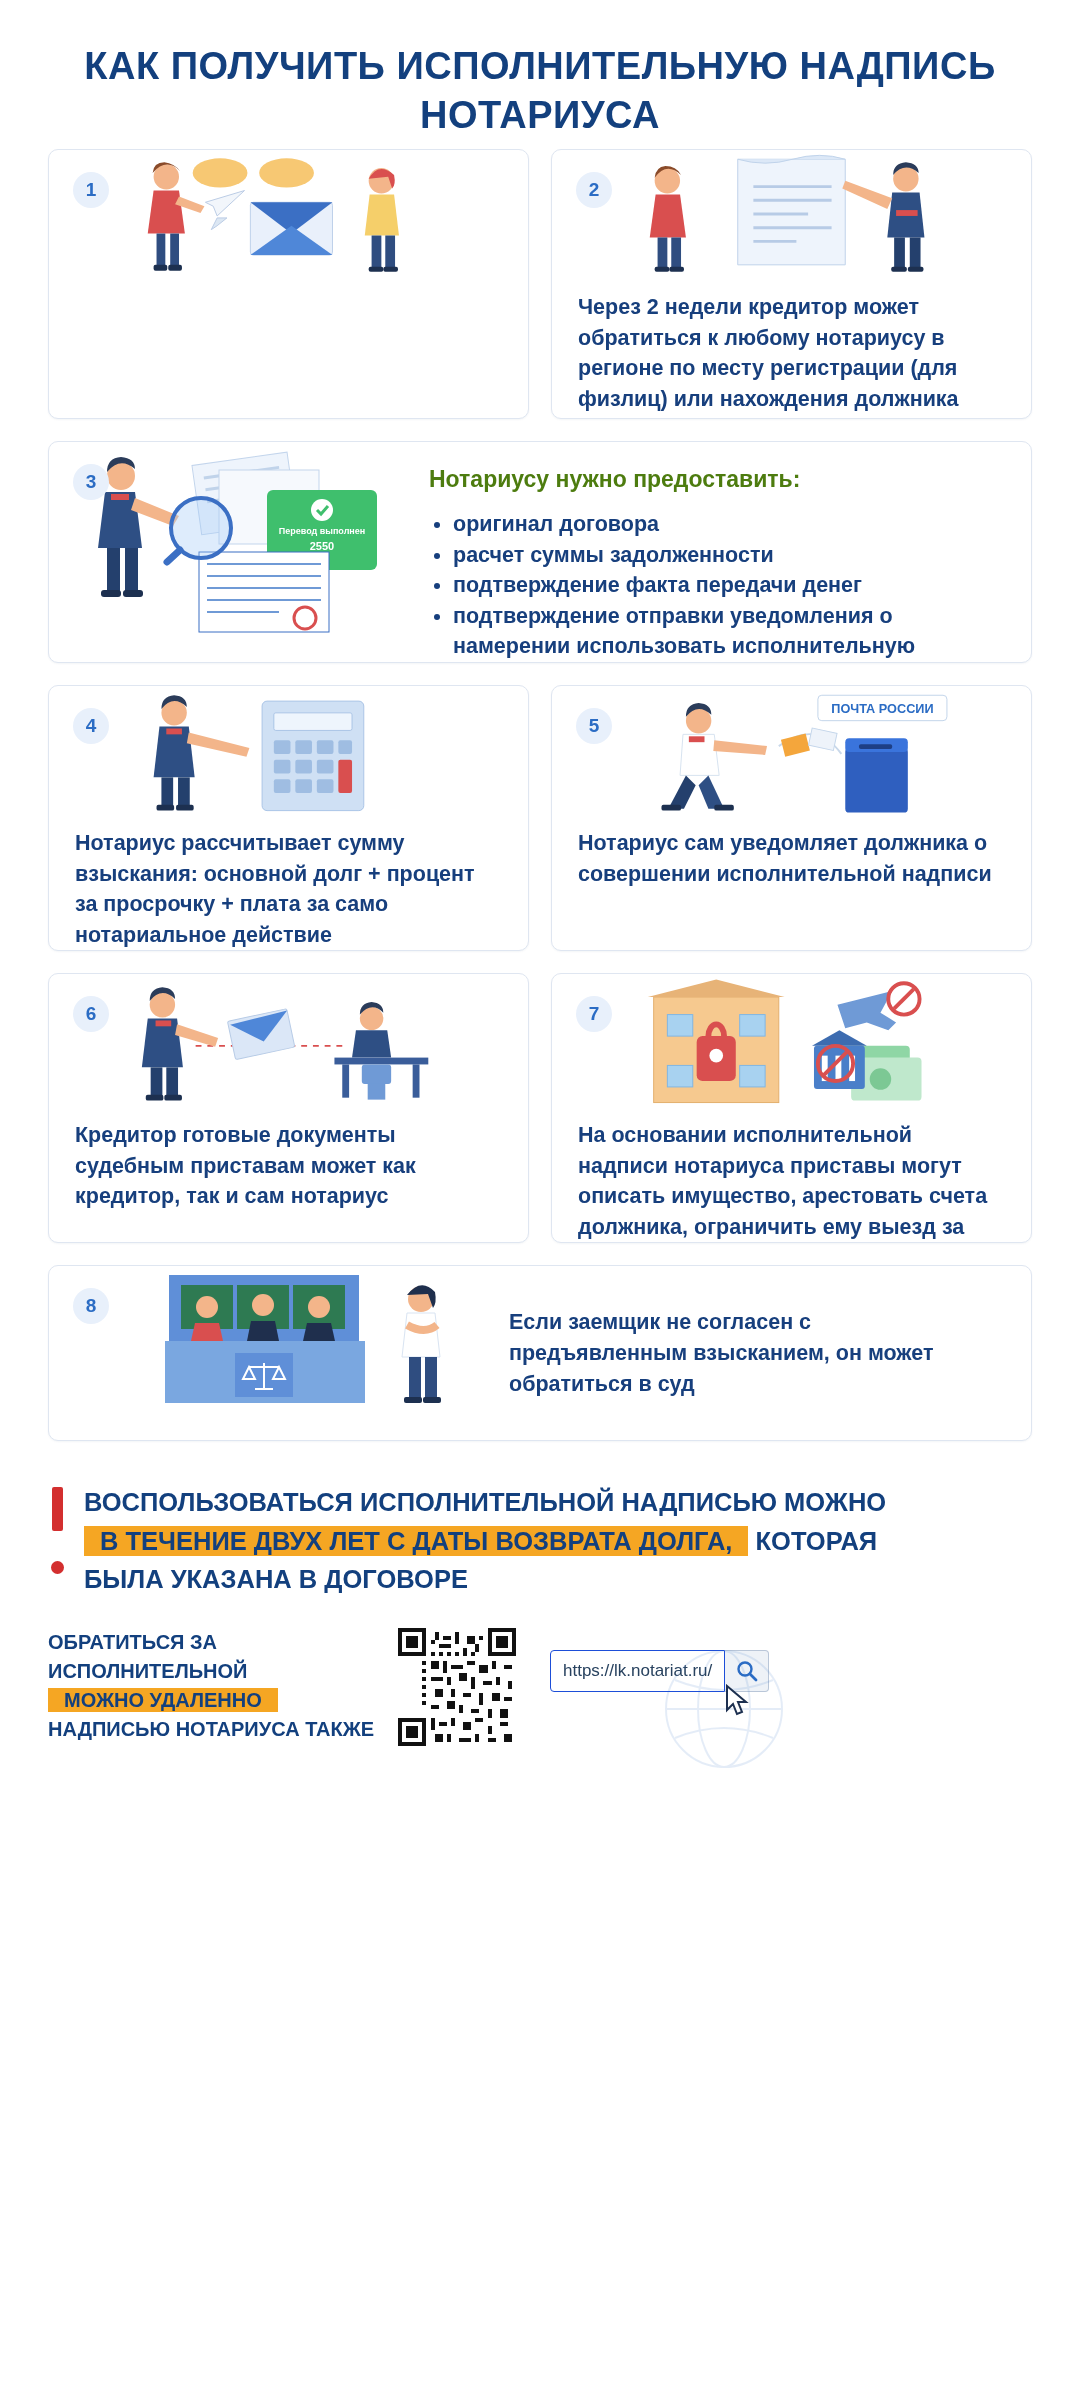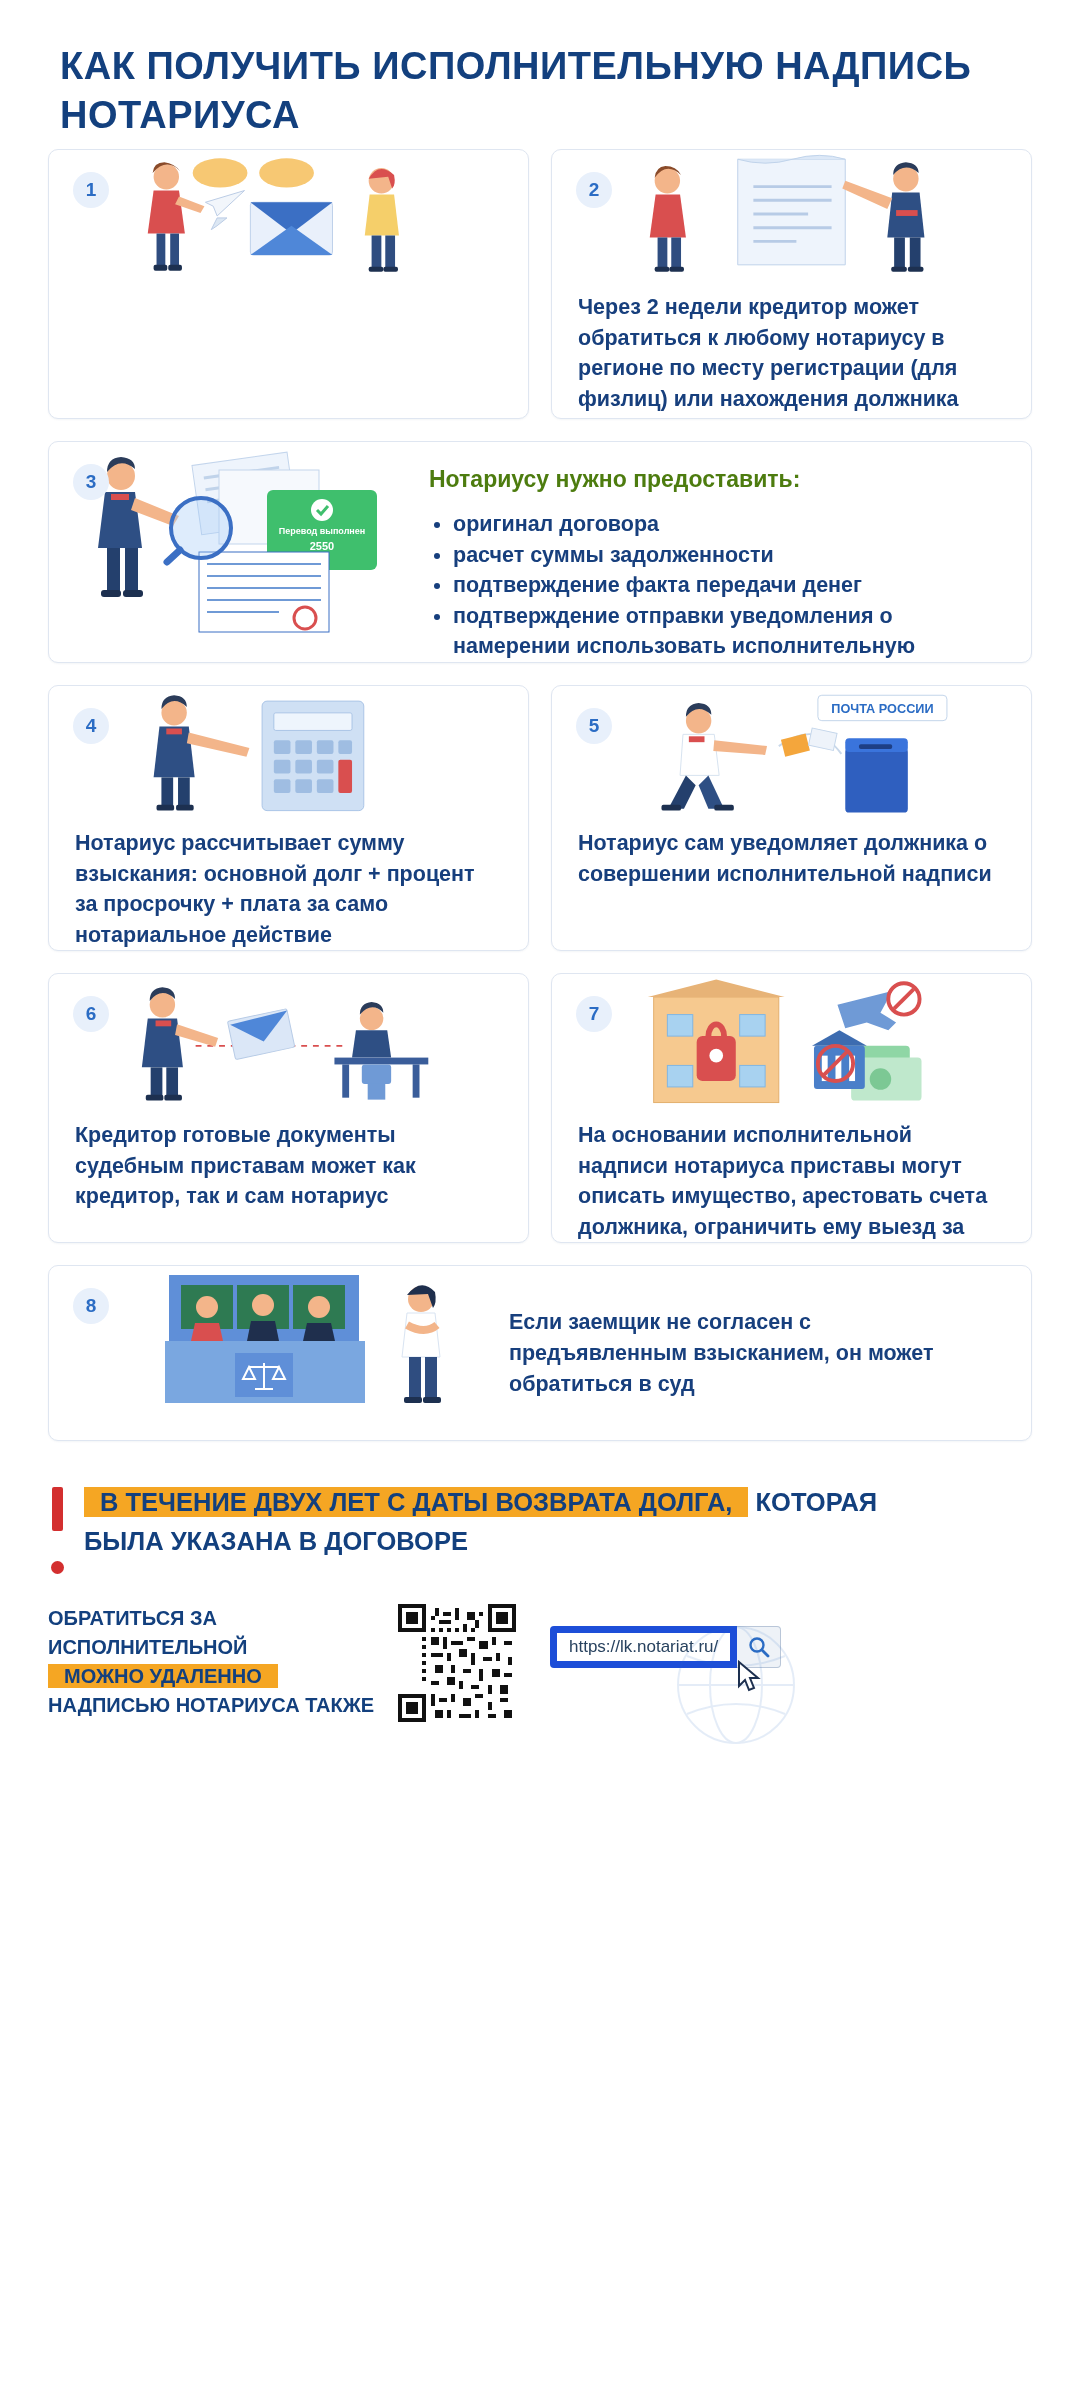--- a/index.html
+++ b/index.html
@@ -8,20 +8,21 @@
     width:1080px; height:2387px;
     background:#ffffff;
     font-family:"Liberation Sans", sans-serif;
     color:#1a3a6b;
     position:relative;
     overflow:hidden;
   }
 
   
   .title {
+    text-align:center;
     font-size:38px;
     font-weight:bold;
     letter-spacing:0.5px;
     color:#13407e;
     line-height:1.28;
     padding:42px 60px 10px 60px;
     text-transform:uppercase;
   }
 
   
@@ -77,21 +78,21 @@
   .remote-text {
     font-size:20px; font-weight:bold; line-height:1.45; color:#13407e;
     text-transform:uppercase; width:330px;
   }
   .qr-wrap { margin-left:20px; }
   .urlbox {
     margin-left:34px; margin-top:22px; position:relative;
     display:flex; align-items:center;
   }
   .urlfield {
-    border:7px solid #1d4ed8; border-radius:4px 0 0 4px;
+    border:1px solid #1d4ed8; border-radius:4px 0 0 4px;
     background:#fff; padding:9px 12px; font-size:17px; color:#28425f;
     font-family:"Liberation Sans", sans-serif; height:42px;
     display:flex; align-items:center;
   }
   .searchbtn {
     width:44px; height:42px; border:1px solid #b9c6d8; border-left:none;
     border-radius:0 4px 4px 0; background:#eef2f7;
     display:flex; align-items:center; justify-content:center;
   }
   .globe { position:absolute; right:-30px; top:-6px; opacity:.12; }
@@ -427,20 +428,21 @@
 </div>
 
 <div class="bottom">
 
   <div class="hl-block">
     <div class="excl">
       <div class="bar"></div>
       <div class="dot"></div>
     </div>
     <div class="hl-lines">
+      <div>ВОСПОЛЬЗОВАТЬСЯ ИСПОЛНИТЕЛЬНОЙ НАДПИСЬЮ МОЖНО</div>
       <div>
         <span class="mark">В ТЕЧЕНИЕ ДВУХ ЛЕТ С ДАТЫ ВОЗВРАТА ДОЛГА,</span><span> КОТОРАЯ</span>
       </div>
       <div>БЫЛА УКАЗАНА В ДОГОВОРЕ</div>
     </div>
   </div>
 
   <div class="remote">
     <div class="remote-text">
       <div>ОБРАТИТЬСЯ ЗА ИСПОЛНИТЕЛЬНОЙ</div>

